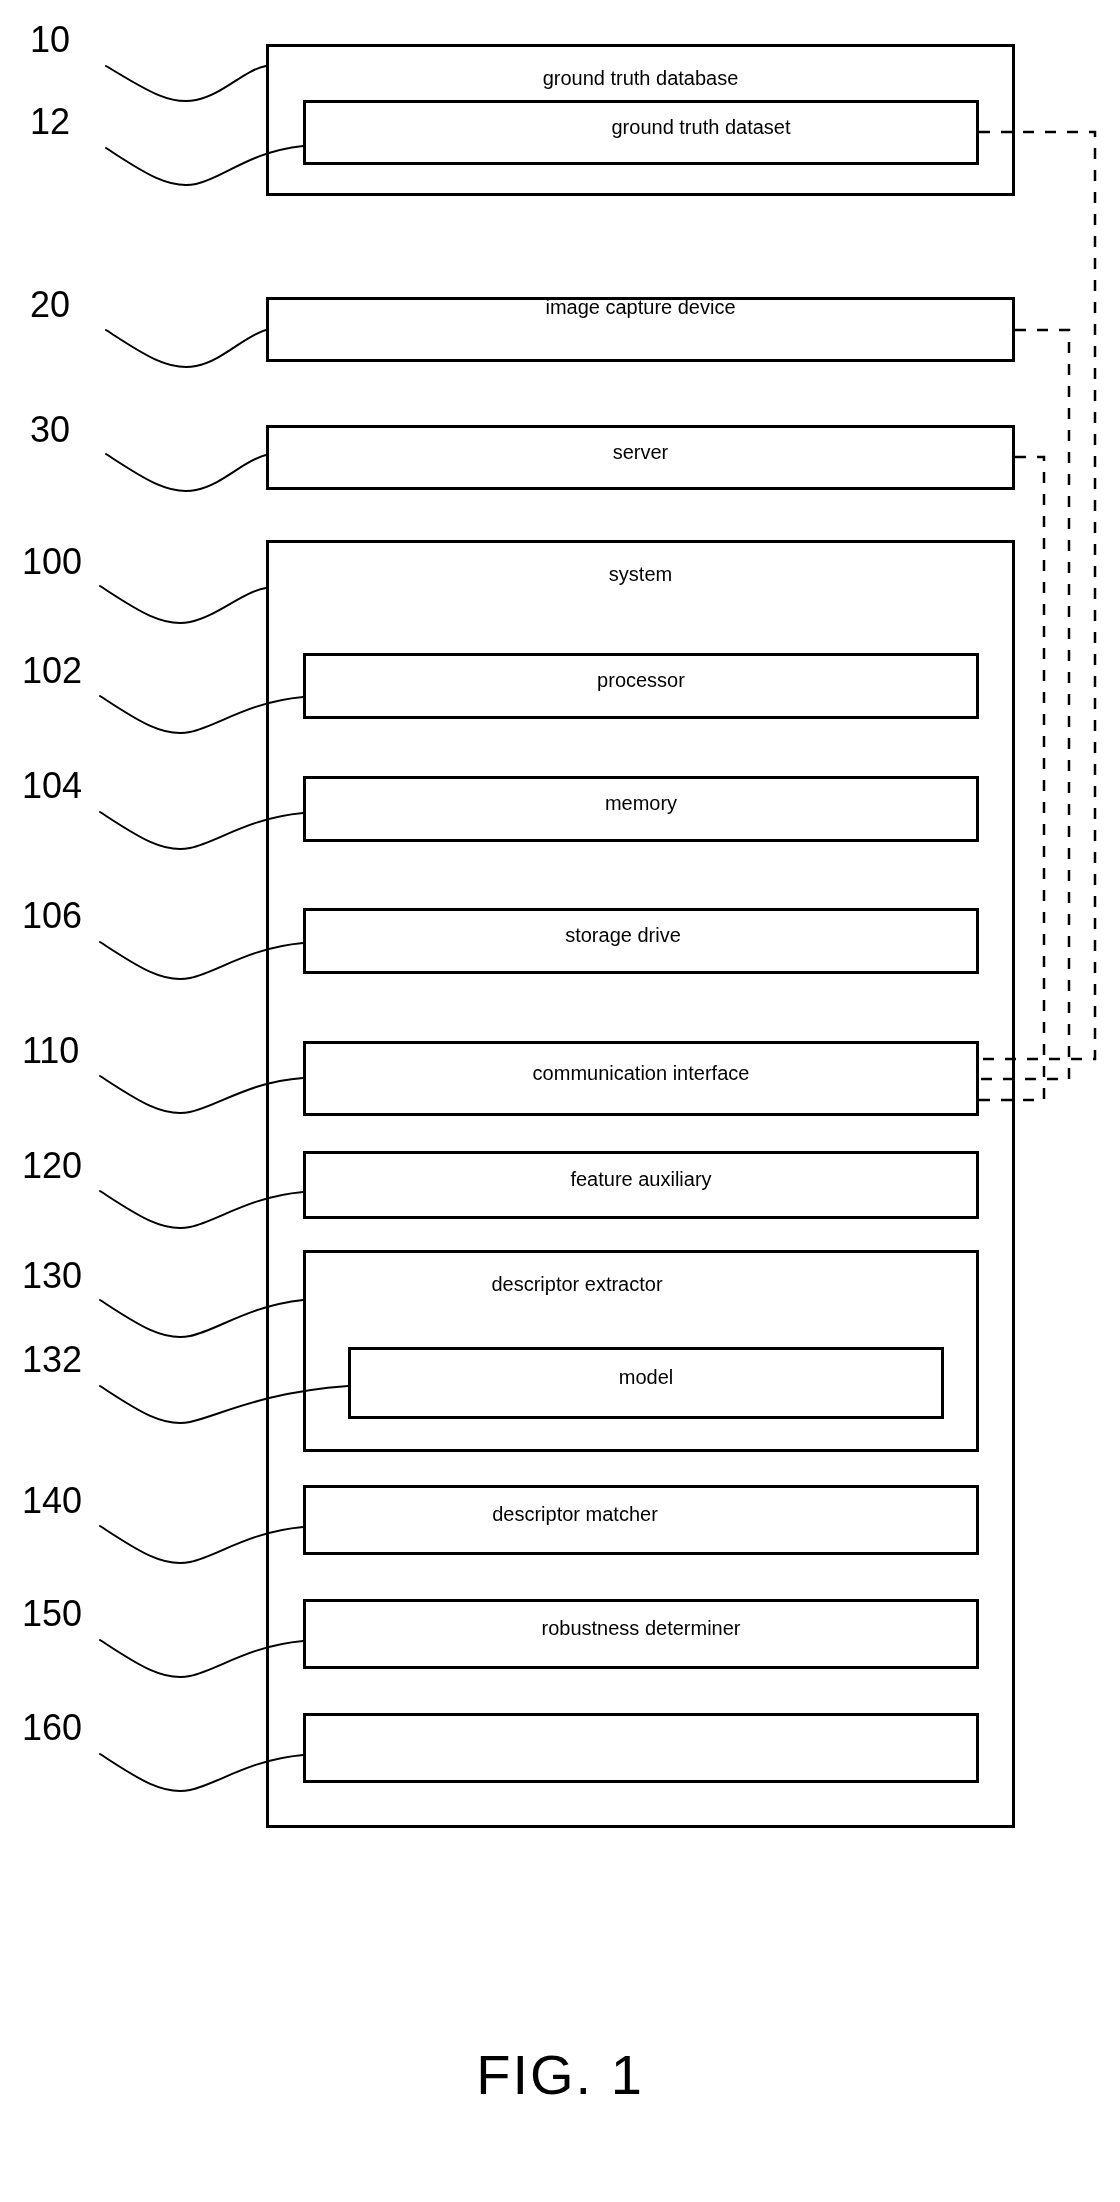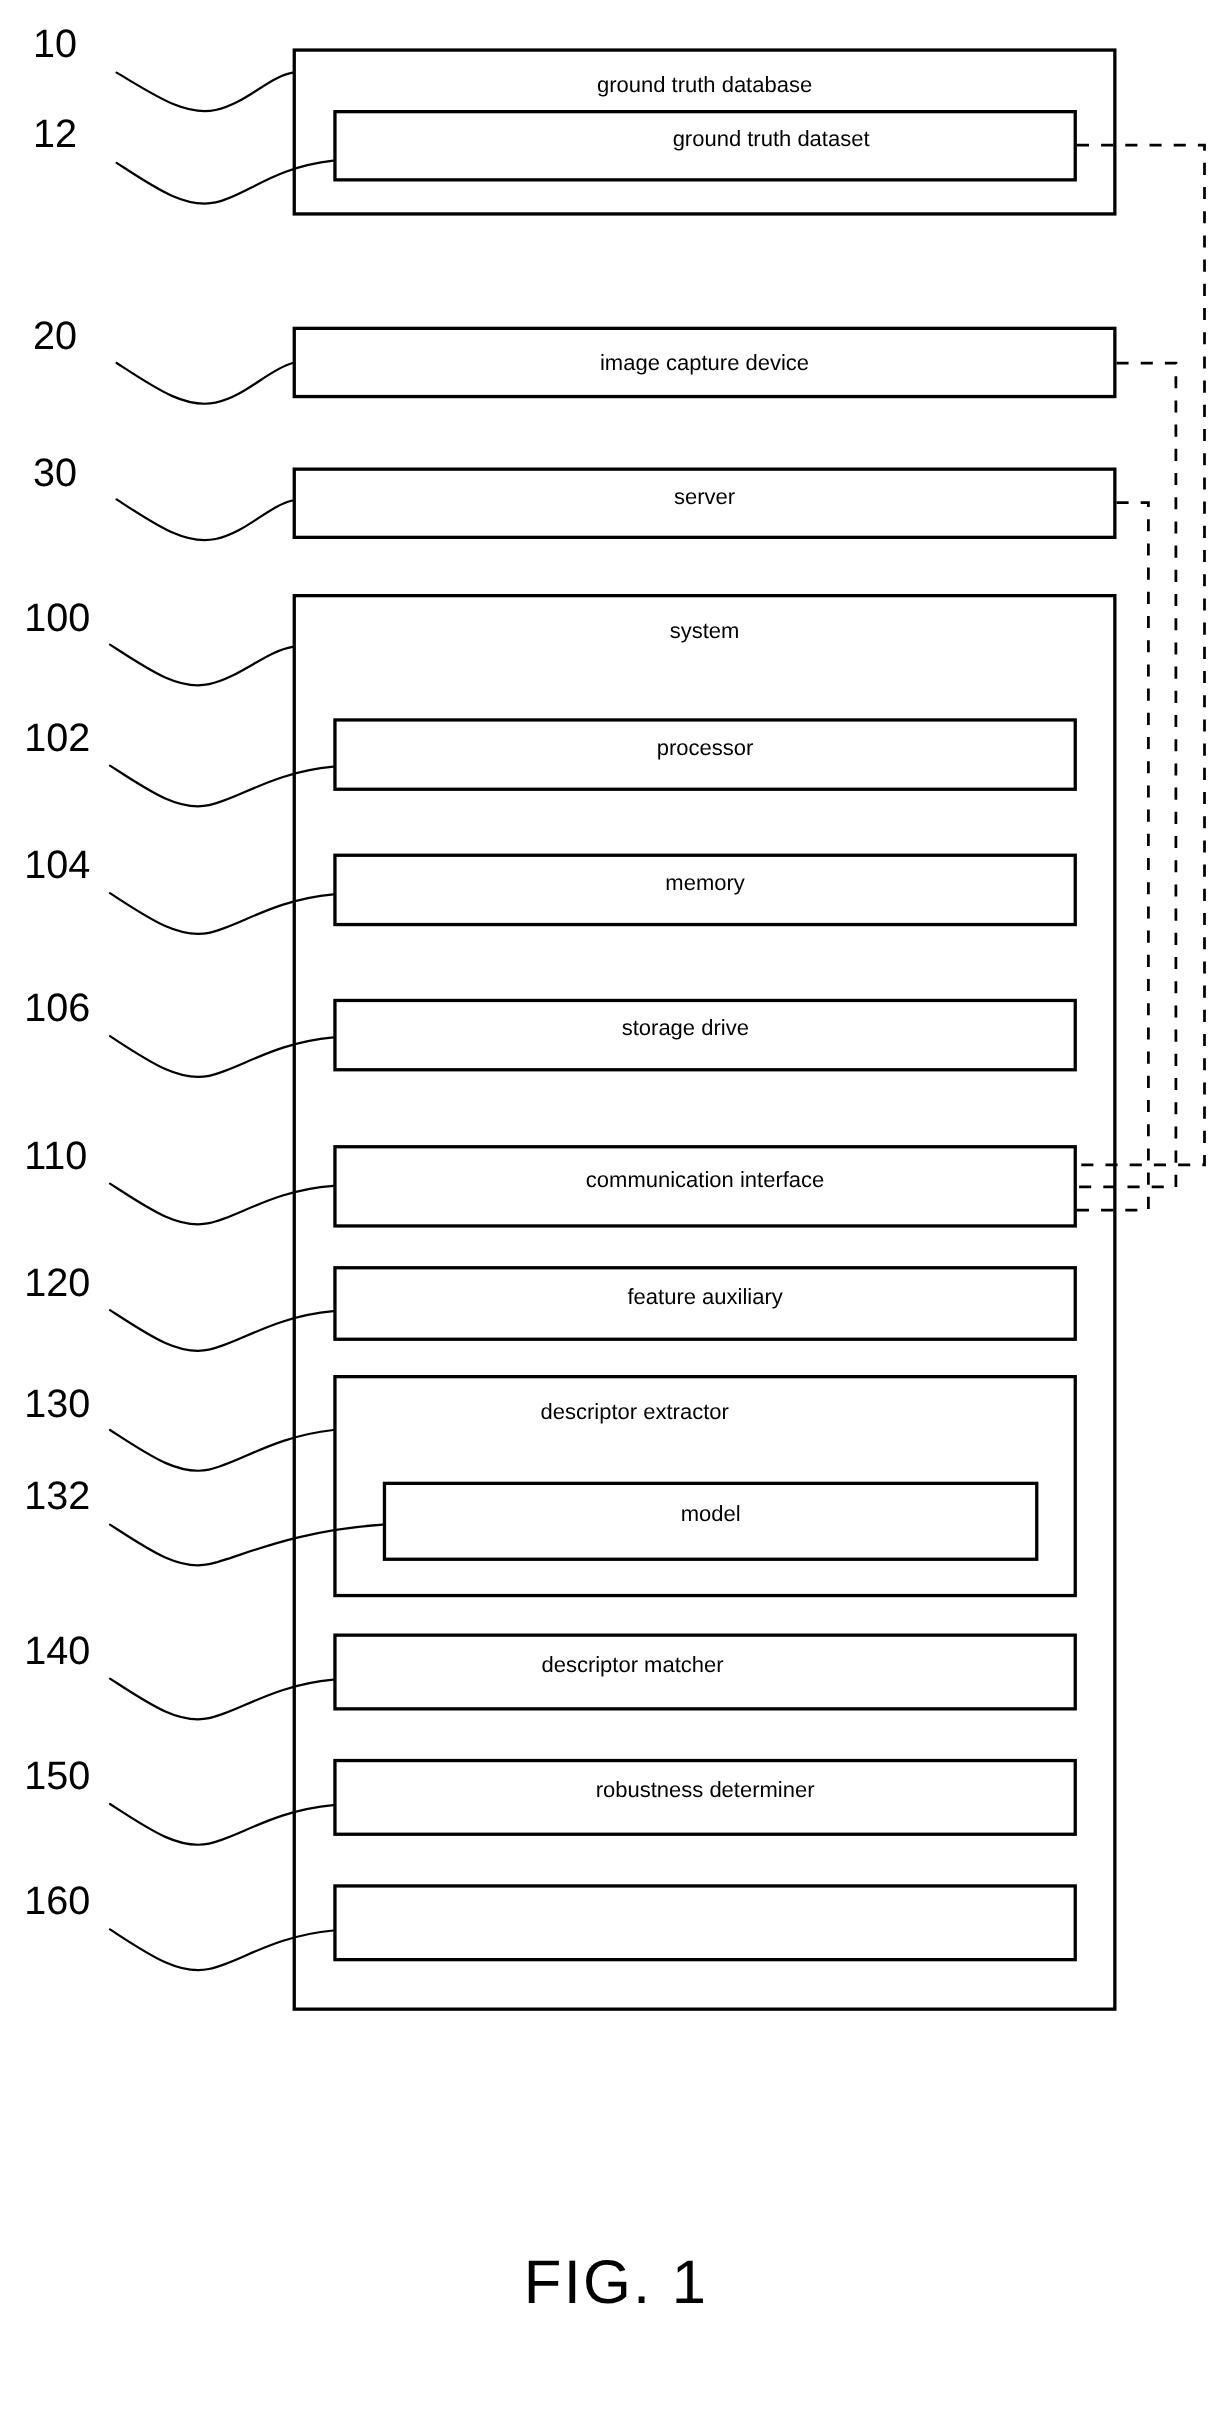--- a/index.html
+++ b/index.html
@@ -88,21 +88,21 @@
       <path d="M 1015 457 L 1044 457 L 1044 1100 L 979 1100" fill="none" stroke="#000000" stroke-width="2.5" stroke-dasharray="11 11"></path>
     </svg>
 
   <div class="node-box" id="box-ground_truth_database" style="left: 266px; top: 44px; width: 749px; height: 152px;"></div>
   <div class="node-label" id="lbl-ground_truth_database" style="left: 266px; width: 749px; top: 68px;">ground truth database</div>
 
   <div class="node-box" id="box-ground_truth_dataset" style="left: 303px; top: 100px; width: 676px; height: 65px;"></div>
   <div class="node-label" id="lbl-ground_truth_dataset" style="left: 313px; width: 776px; top: 116.5px;">ground truth dataset</div>
 
   <div class="node-box" id="box-image_capture_device" style="left: 266px; top: 297px; width: 749px; height: 65px;"></div>
-  <div class="node-label" id="lbl-image_capture_device" style="left: 266px; width: 749px; top: 320px;">image capture device</div>
+  <div class="node-label" id="lbl-image_capture_device" style="left: 266px; width: 749px; top: 297px;">image capture device</div>
 
   <div class="node-box" id="box-server" style="left: 266px; top: 425px; width: 749px; height: 65px;"></div>
   <div class="node-label" id="lbl-server" style="left: 266px; width: 749px; top: 441.5px;">server</div>
 
   <div class="node-box" id="box-system" style="left: 266px; top: 540px; width: 749px; height: 1288px;"></div>
   <div class="node-label" id="lbl-system" style="left: 266px; width: 749px; top: 564px;">system</div>
 
   <div class="node-box" id="box-processor" style="left: 303px; top: 653px; width: 676px; height: 66px;"></div>
   <div class="node-label" id="lbl-processor" style="left: 303px; width: 676px; top: 670px;">processor</div>
 

